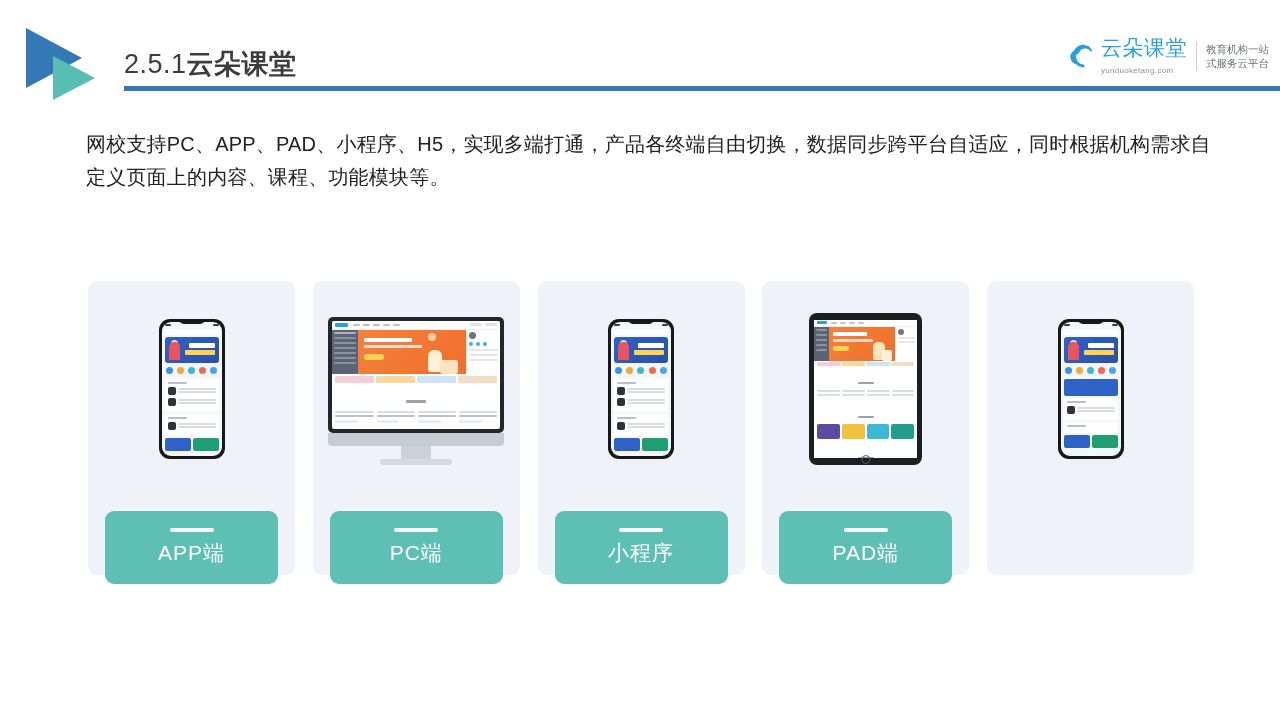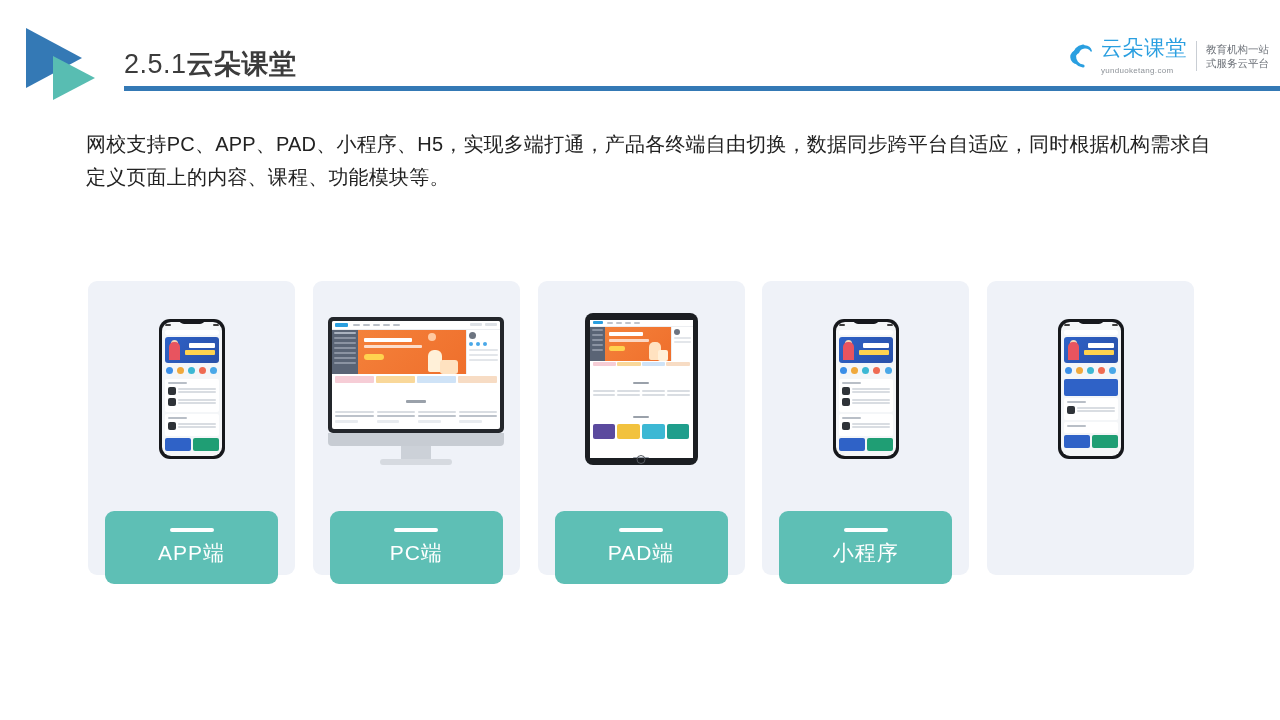--- a/index.html
+++ b/index.html
@@ -559,20 +559,83 @@
         </div>
       </div>
       <div class="label-box">
         <span class="label-dash"></span>
         <span class="label-text">PC端</span>
       </div>
     </div>
 
     <div class="device-card">
       <div class="mock-area">
+        <div class="phone">
+          <div class="phone-notch"></div>
+          <div class="phone-screen">
+            <div class="ph-status">
+                <span class="s"></span>
+                <span class="s"></span>
+              </div>
+            <div class="ph-search"></div>
+            <div class="ph-banner">
+              <span class="head"></span>
+              <span class="person"></span>
+              <span class="t1"></span>
+              <span class="t2"></span>
+            </div>
+            <div class="ph-icons">
+              <i class="i1"></i>
+              <i class="i2"></i>
+              <i class="i3"></i>
+              <i class="i4"></i>
+              <i class="i5"></i>
+            </div>
+            <div class="ph-sec">
+              <div class="h"></div>
+              <div class="ph-row">
+                <span class="thumb"></span>
+                <span class="lines">
+                    <div></div>
+                    <div></div>
+                  </span>
+              </div>
+              <div class="ph-row">
+                <span class="thumb"></span>
+                <span class="lines">
+                    <div></div>
+                    <div></div>
+                  </span>
+              </div>
+            </div>
+            <div class="ph-sec">
+              <div class="h"></div>
+              <div class="ph-row">
+                <span class="thumb"></span>
+                <span class="lines">
+                    <div></div>
+                    <div></div>
+                  </span>
+              </div>
+            </div>
+            <div class="ph-cards">
+              <div class="c blue"></div>
+              <div class="c green"></div>
+            </div>
+          </div>
+        </div>
+      </div>
+      <div class="label-box">
+        <span class="label-dash"></span>
+        <span class="label-text">小程序</span>
+      </div>
+    </div>
+
+    <div class="device-card">
+      <div class="mock-area">
         <div class="tablet">
           <div class="tablet-screen">
             <div class="tb-nav">
               <span class="lg"></span>
               <span class="it"></span>
               <span class="it"></span>
               <span class="it"></span>
               <span class="it"></span>
             </div>
             <div class="tb-hero">
@@ -656,102 +719,39 @@
               <span class="t1"></span>
               <span class="t2"></span>
             </div>
             <div class="ph-icons">
               <i class="i1"></i>
               <i class="i2"></i>
               <i class="i3"></i>
               <i class="i4"></i>
               <i class="i5"></i>
             </div>
+            <div class="ph-cards">
+              <div class="c blue" style="height:17px"></div>
+            </div>
             <div class="ph-sec">
               <div class="h"></div>
               <div class="ph-row">
                 <span class="thumb"></span>
                 <span class="lines">
                     <div></div>
                     <div></div>
                   </span>
               </div>
-              <div class="ph-row">
-                <span class="thumb"></span>
-                <span class="lines">
-                    <div></div>
-                    <div></div>
-                  </span>
-              </div>
             </div>
             <div class="ph-sec">
               <div class="h"></div>
-              <div class="ph-row">
-                <span class="thumb"></span>
-                <span class="lines">
-                    <div></div>
-                    <div></div>
-                  </span>
-              </div>
             </div>
             <div class="ph-cards">
               <div class="c blue"></div>
               <div class="c green"></div>
             </div>
           </div>
         </div>
       </div>
-      <div class="label-box">
-        <span class="label-dash"></span>
-        <span class="label-text">小程序</span>
-      </div>
-    </div>
-
-    <div class="device-card">
-      <div class="mock-area">
-        <div class="phone">
-          <div class="phone-notch"></div>
-          <div class="phone-screen">
-            <div class="ph-status">
-                <span class="s"></span>
-                <span class="s"></span>
-              </div>
-            <div class="ph-search"></div>
-            <div class="ph-banner">
-              <span class="head"></span>
-              <span class="person"></span>
-              <span class="t1"></span>
-              <span class="t2"></span>
-            </div>
-            <div class="ph-icons">
-              <i class="i1"></i>
-              <i class="i2"></i>
-              <i class="i3"></i>
-              <i class="i4"></i>
-              <i class="i5"></i>
-            </div>
-            <div class="ph-cards">
-              <div class="c blue" style="height:17px"></div>
-            </div>
-            <div class="ph-sec">
-              <div class="h"></div>
-              <div class="ph-row">
-                <span class="thumb"></span>
-                <span class="lines">
-                    <div></div>
-                    <div></div>
-                  </span>
-              </div>
-            </div>
-            <div class="ph-sec">
-              <div class="h"></div>
-            </div>
-            <div class="ph-cards">
-              <div class="c blue"></div>
-              <div class="c green"></div>
-            </div>
-          </div>
-        </div>
-      </div>
     </div>
 
   </div>
 </div>
 
 </body></html>

